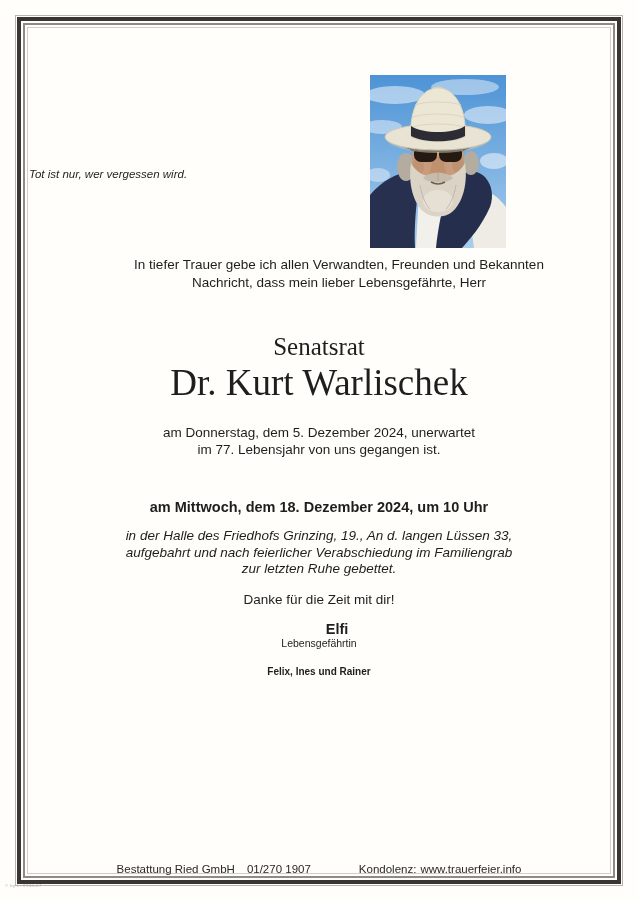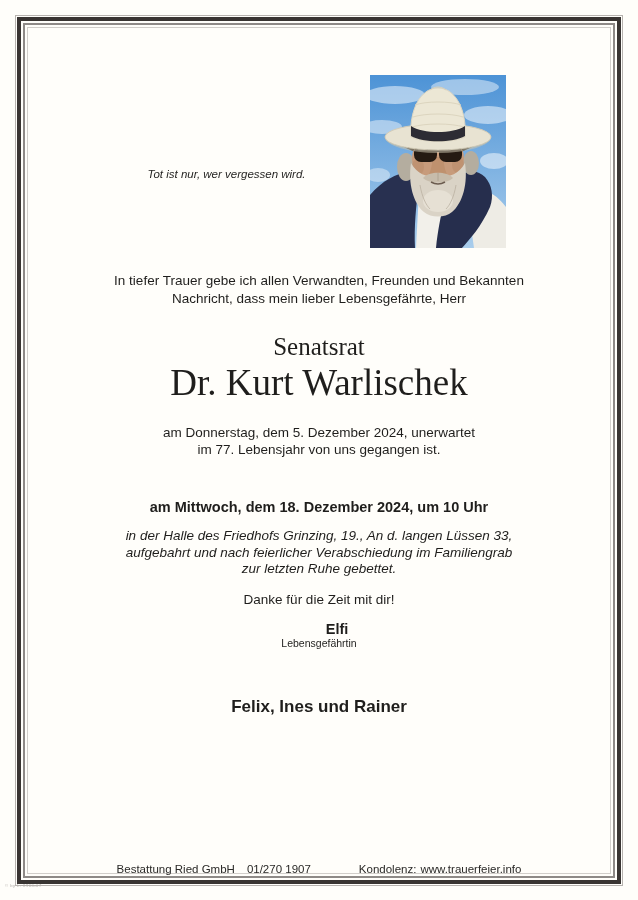--- a/index.html
+++ b/index.html
@@ -23,34 +23,34 @@
   .frame::before{
     content:"";position:absolute;inset:2px;
     border:2px solid #8e8a87;
   }
   .frame::after{
     content:"";position:absolute;inset:6px;
     border:1px solid #d2cfcb;
   }
   .center-block{position:absolute;left:29px;width:580px;text-align:center;}
   .quote{
-    position:absolute;left:29px;top:167px;width:395px;text-align:center;
+    position:absolute;left:29px;top:167px;width:395px;text-align:left;
     font-style:italic;font-size:11.5px;line-height:14px;color:#262523;
   }
-  .intro{top:272px;font-size:13.5px;line-height:17.5px;}
+  .intro{top:256px;font-size:13.5px;line-height:17.5px;padding-left:20px;}
   .honorific{top:333px;font-family:"Liberation Serif",serif;font-size:25px;line-height:28px;}
   .deceased-name{top:362px;font-family:"Liberation Serif",serif;font-size:37px;line-height:42px;}
   .death-lines{top:424px;font-size:13.5px;line-height:17px;}
   .service-intro{top:481px;font-size:13.5px;line-height:17px;}
   .service-datetime{top:498px;font-size:14.5px;line-height:18px;font-weight:bold;}
   .service-lines{top:528px;font-size:13.5px;line-height:16.5px;font-style:italic;}
   .farewell{top:591px;font-size:13.5px;line-height:17px;}
   .mourner-primary{top:620px;font-size:14.5px;line-height:18px;font-weight:bold;padding-left:18px;}
   .mourner-role{top:637px;font-size:10.5px;line-height:12px;}
-  .mourners-secondary{top:698px;font-size:17px;line-height:18px;font-weight:bold;}
+  .mourners-secondary{top:663px;font-size:10px;line-height:18px;font-weight:bold;}
   .footer{
     top:862px;font-size:11.5px;line-height:15px;color:#2a2927;
     display:flex;justify-content:center;align-items:baseline;
   }
   .footer .phone{margin-left:12px;}
   .footer .kondolenz{margin-left:42px;padding-left:6px;}
   .footer .kurl{margin-left:4px;}
   .print-mark{
     position:absolute;left:5px;top:883px;width:60px;
     font-size:5px;color:#b4b0ac;letter-spacing:.5px;

